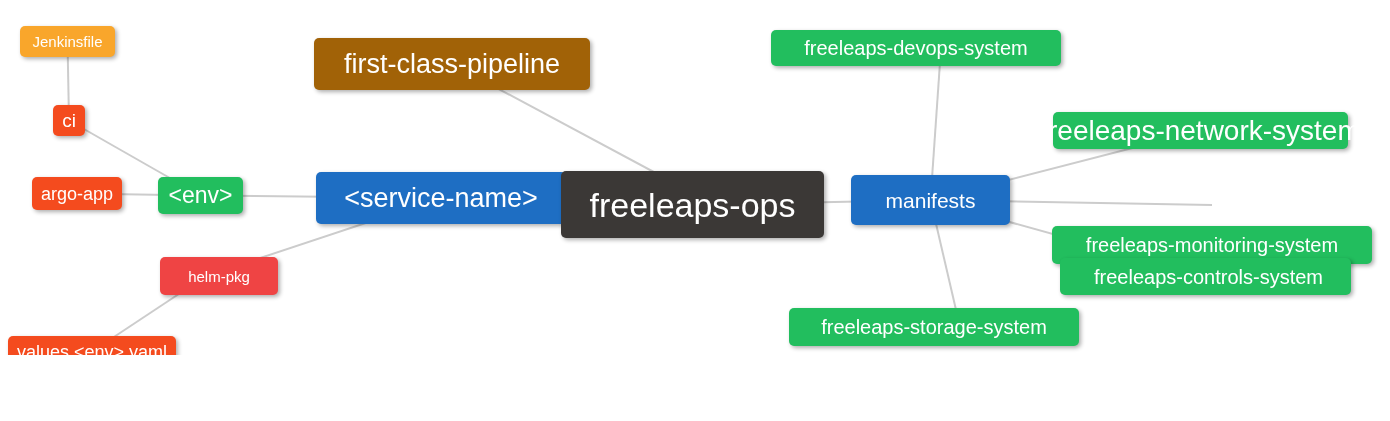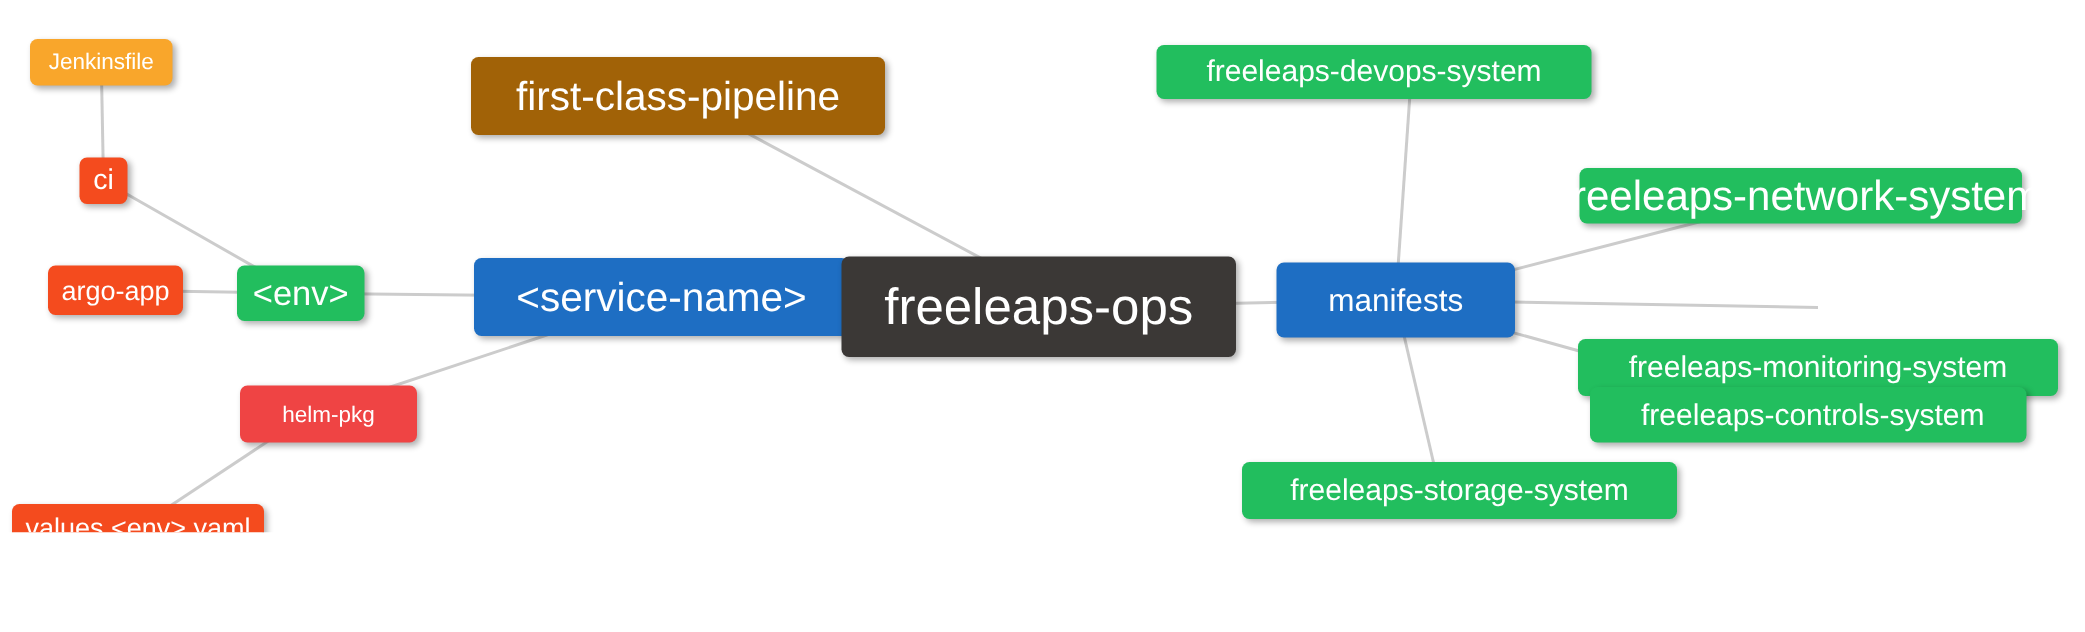--- a/index.html
+++ b/index.html
@@ -100,17 +100,17 @@
       </div>
       <div class="node" style="left: 1053px; top: 112px; width: 295px; height: 37px; background: rgb(34, 190, 94); font-size: 28px; color: rgb(255, 255, 255);">
         <span>freeleaps-network-system</span>
       </div>
       <div class="node" style="left: 1052px; top: 186px; width: 320px; height: 38px; background: rgb(34, 190, 94); font-size: 20px; color: rgb(255, 255, 255); margin-top: 40px;">
         <span>freeleaps-monitoring-system</span>
       </div>
       <div class="node" style="left: 1060px; top: 258px; width: 291px; height: 37px; background: rgb(34, 190, 94); font-size: 20px; color: rgb(255, 255, 255); padding-left: 12px;">
         <span>freeleaps-controls-system</span>
       </div>
-      <div class="node" style="left: 828px; top: 308px; width: 290px; height: 38px; background: rgb(34, 190, 94); font-size: 20px; color: rgb(255, 255, 255);">
+      <div class="node" style="left: 789px; top: 308px; width: 290px; height: 38px; background: rgb(34, 190, 94); font-size: 20px; color: rgb(255, 255, 255);">
         <span>freeleaps-storage-system</span>
       </div>
     </div>
 </div>
 
 </body></html>

